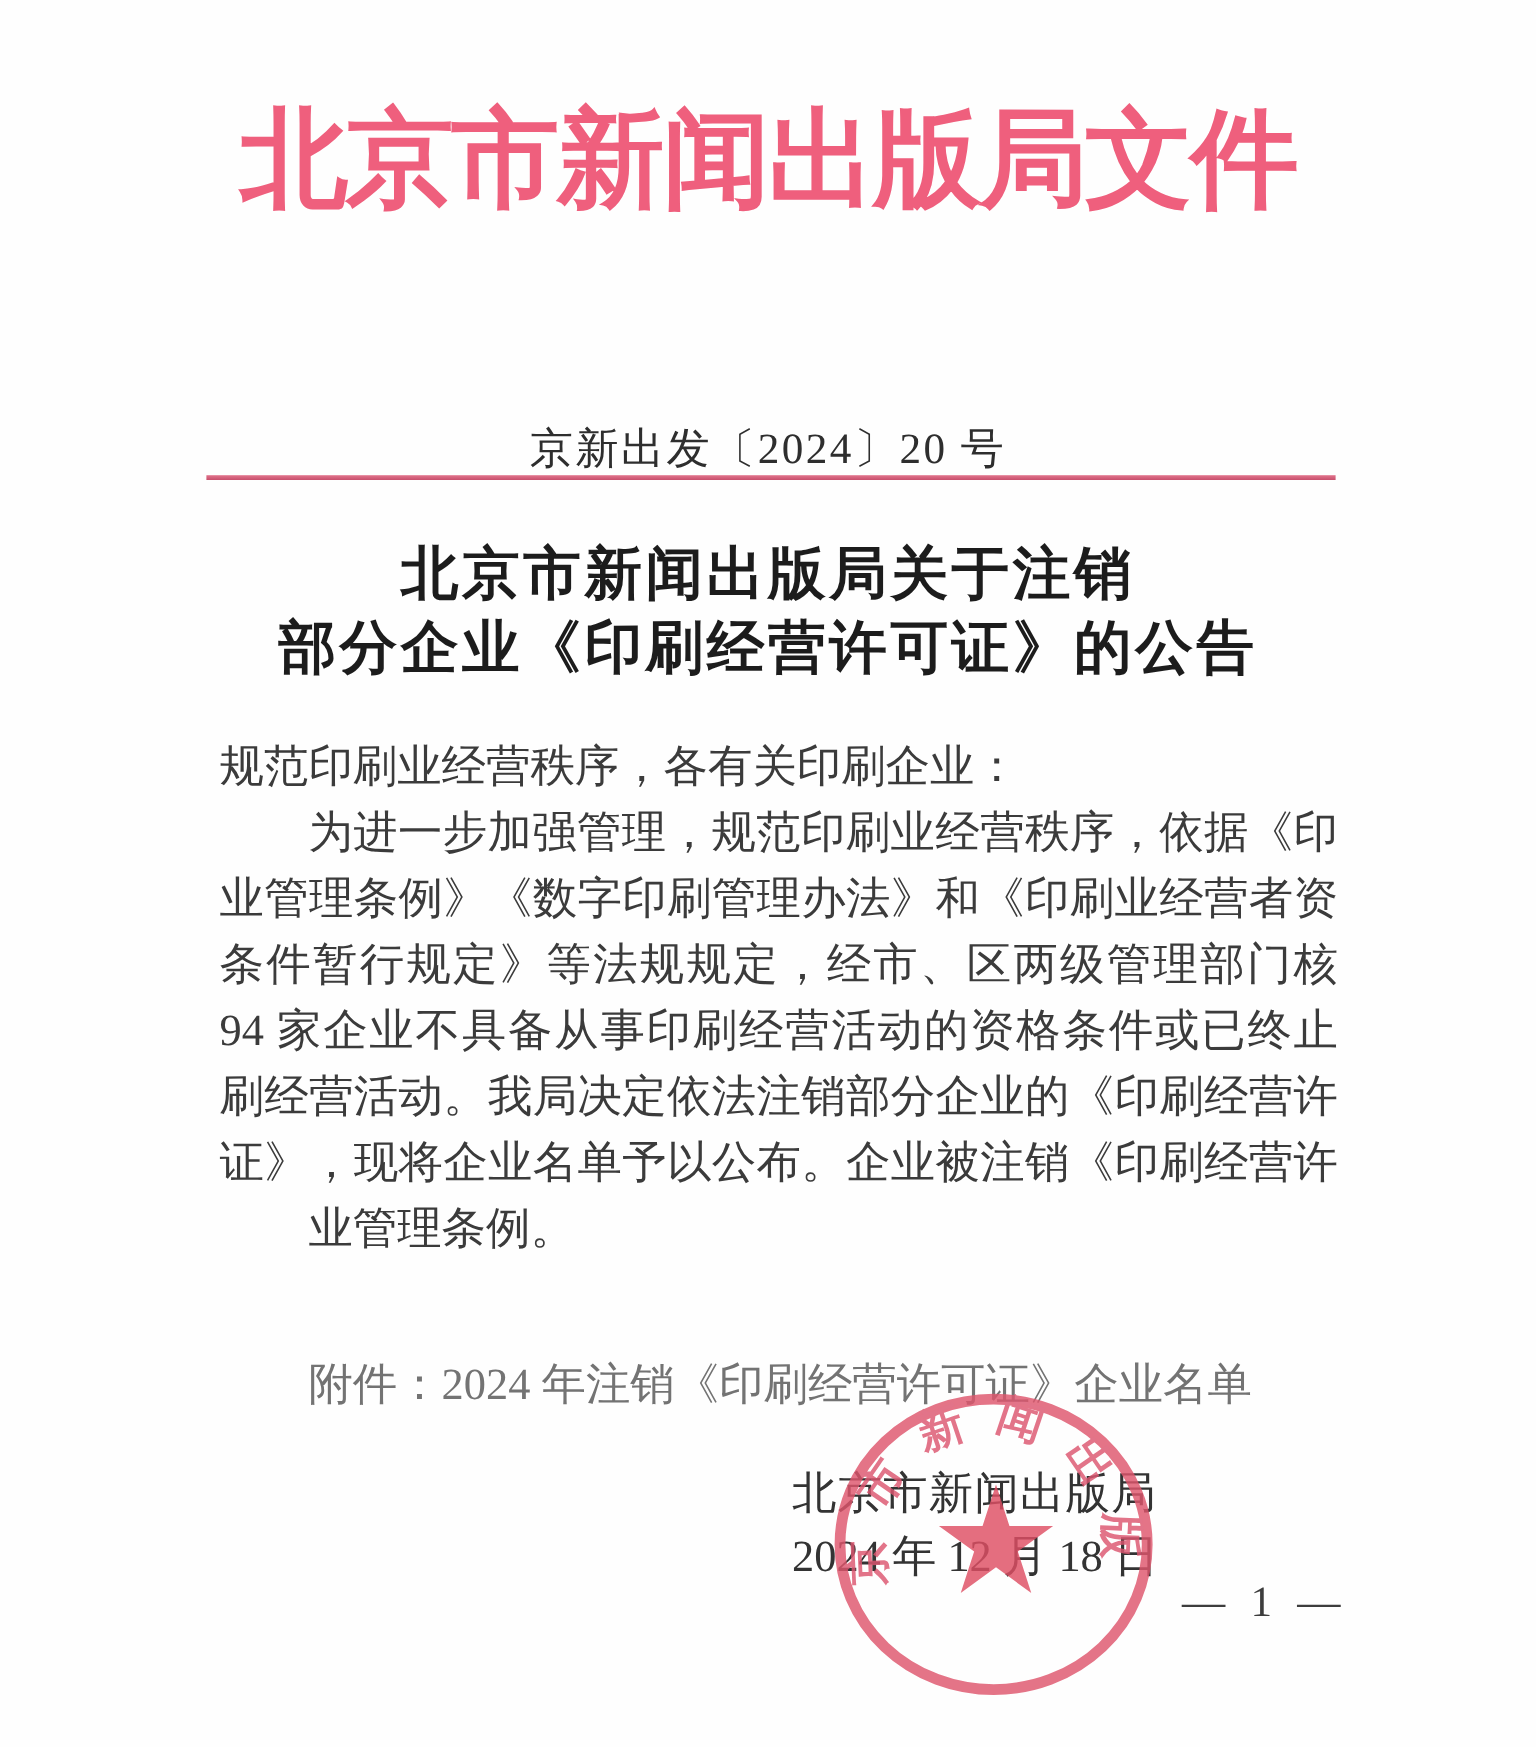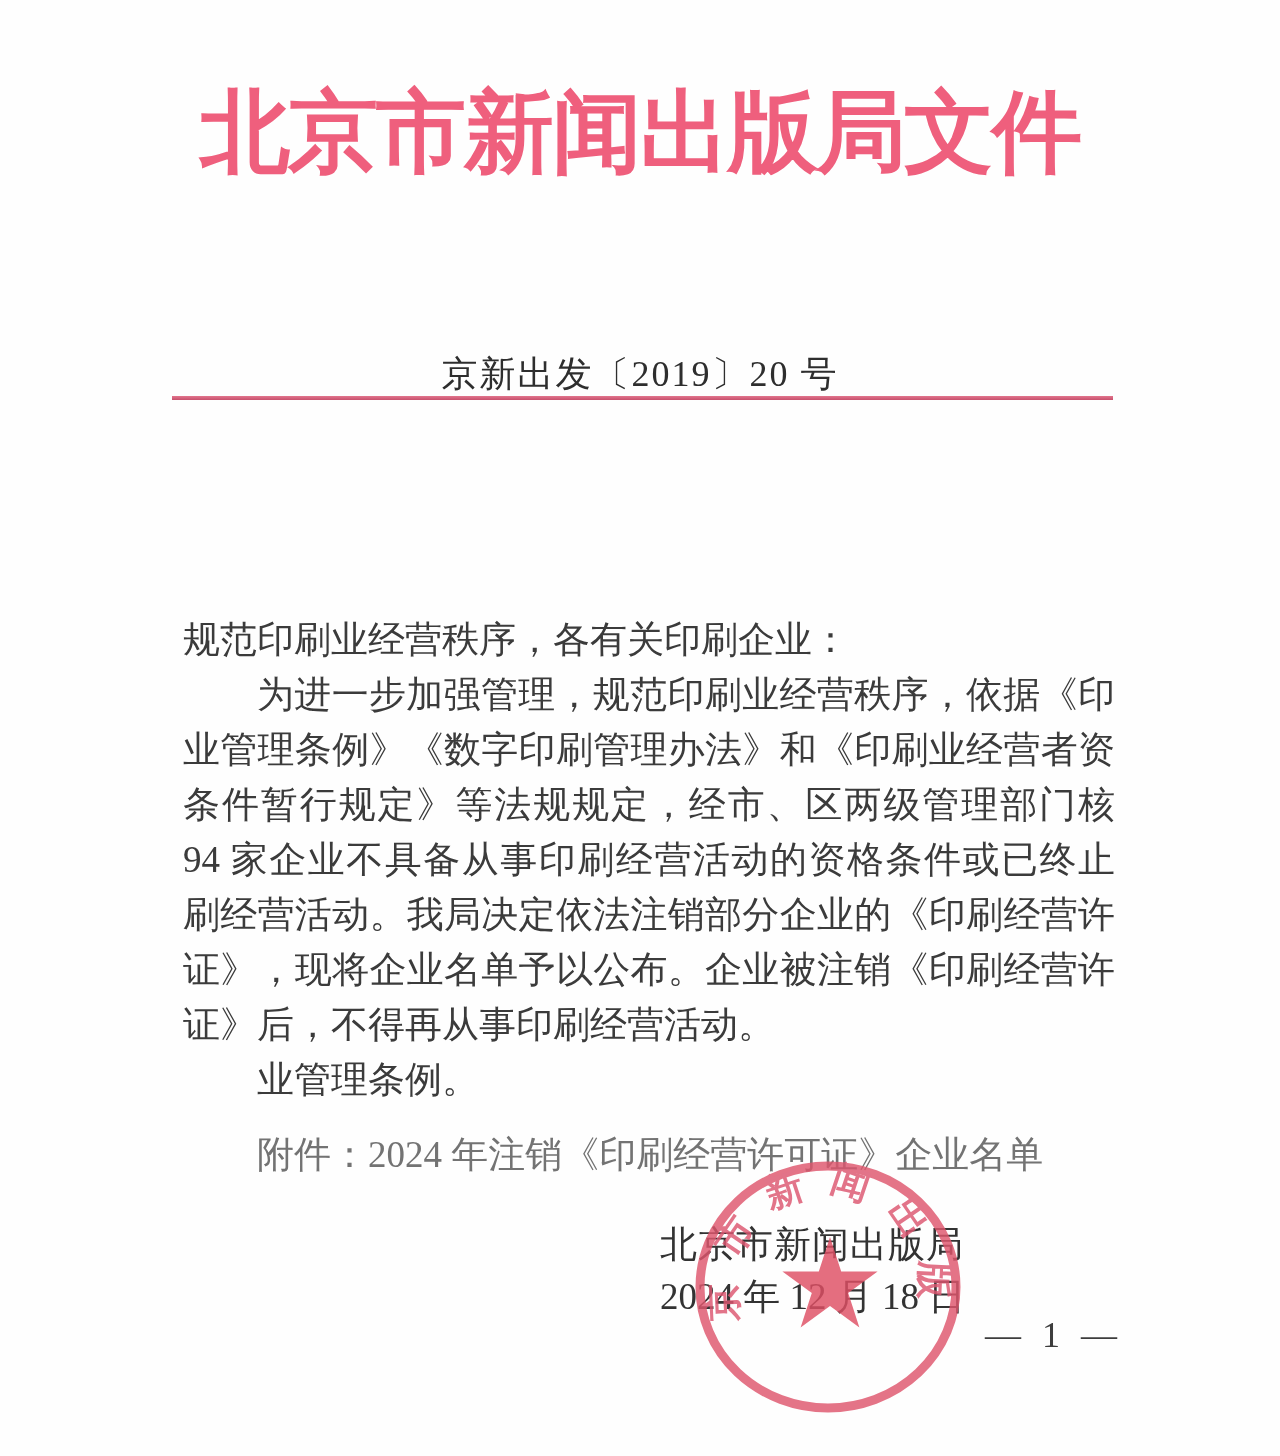--- a/index.html
+++ b/index.html
@@ -114,34 +114,37 @@
     white-space: nowrap;
   }
 </style>
 </head>
 <body>
 
 <div class="page">
 
   <div class="header-title">北京市新闻出版局文件</div>
 
-  <div class="doc-number">京新出发〔2019〕20 号</div>
+  <div class="doc-number">京新出发〔2024〕20 号</div>
 
   <div class="red-rule"></div>
 
+  <div class="doc-title">
+    <div>北京市新闻出版局关于注销</div>
+    <div>部分企业《印刷经营许可证》的公告</div>
+  </div>
 
   <div class="body-block" id="body-block">
       <div class="body-line">规范印刷业经营秩序，各有关印刷企业：</div>
       <div class="body-line indent justify">为进一步加强管理，规范印刷业经营秩序，依据《印刷</div>
       <div class="body-line justify">业管理条例》《数字印刷管理办法》和《印刷业经营者资格</div>
       <div class="body-line justify">条件暂行规定》等法规规定，经市、区两级管理部门核实，</div>
       <div class="body-line justify">94 家企业不具备从事印刷经营活动的资格条件或已终止印</div>
       <div class="body-line justify">刷经营活动。我局决定依法注销部分企业的《印刷经营许可</div>
       <div class="body-line justify">证》，现将企业名单予以公布。企业被注销《印刷经营许可</div>
-      <div class="body-line">证》后，不得再从事印刷经营活动。</div>
       <div class="body-line indent">业管理条例。</div>
     </div>
 
   <div class="attachment-line">附件：2024 年注销《印刷经营许可证》企业名单</div>
 
   <div class="sig-org">北京市新闻出版局</div>
 
   <div class="sig-date">2024 年 12 月 18 日</div>
 
   <svg class="seal" viewBox="0 0 272 258" xmlns="http://www.w3.org/2000/svg">

